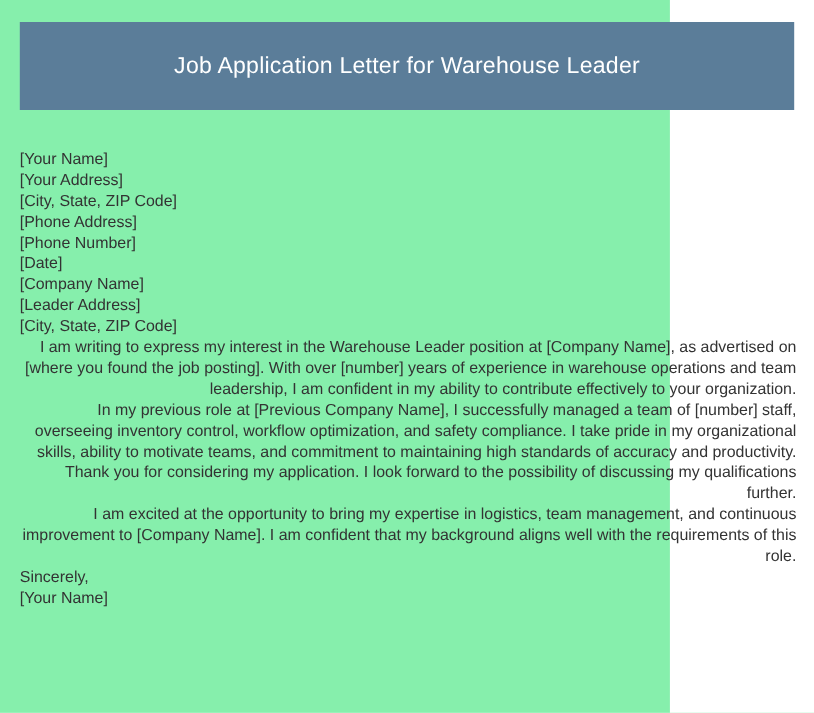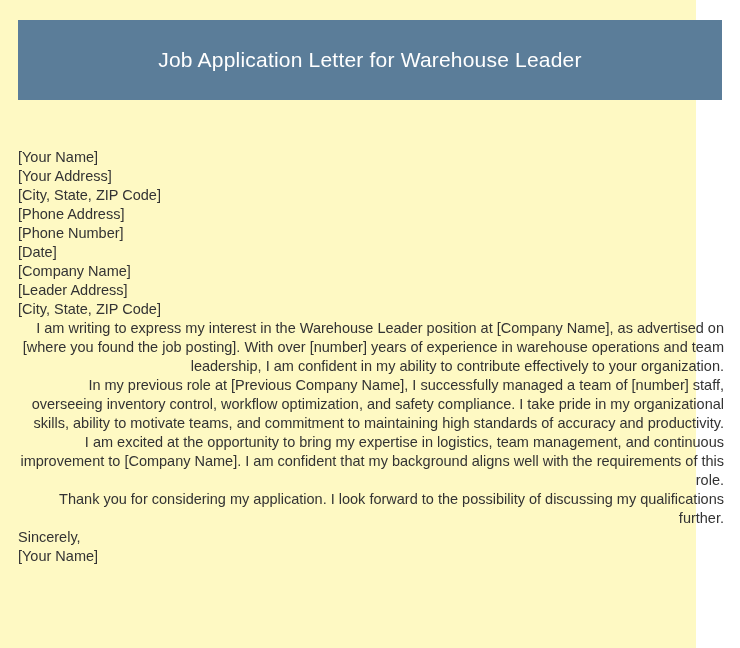--- a/index.html
+++ b/index.html
@@ -9,23 +9,23 @@
   body {
     width: 740px;
     height: 648px;
     background: #ffffff;
     font-family: "Liberation Sans", sans-serif;
     color: #333333;
     overflow: hidden;
   }
   .page {
     position: relative;
-    width: 696px;
+    width: 609px;
     height: 648px;
-    background: #fef9c3;
+    background: #86efac;
     text-decoration: underline;
   }
   .header-band {
     position: absolute;
     left: 18px;
     top: 20px;
     width: 704px;
     height: 80px;
     background: #5b7d99;
     display: flex;
@@ -36,21 +36,21 @@
     color: #ffffff;
     font-size: 21px;
     font-weight: normal;
     letter-spacing: 0.2px;
     text-align: center;
     line-height: 1.2;
   }
   .letter-body {
     position: absolute;
     left: 18px;
-    top: 148px;
+    top: 136px;
     width: 706px;
   }
   .letter-line {
     font-size: 14.5px;
     line-height: 19px;
     color: #333333;
     white-space: pre-wrap;
   }
   .letter-para {
     font-size: 14.5px;
@@ -81,20 +81,20 @@
 
     <div>
       <div class="letter-line">[Company Name]</div>
       <div class="letter-line">[Leader Address]</div>
       <div class="letter-line">[City, State, ZIP Code]</div>
     </div>
 
 
     <div class="letter-para">I am writing to express my interest in the Warehouse Leader position at [Company Name], as advertised on [where you found the job posting]. With over [number] years of experience in warehouse operations and team leadership, I am confident in my ability to contribute effectively to your organization.</div>
     <div class="letter-para">In my previous role at [Previous Company Name], I successfully managed a team of [number] staff, overseeing inventory control, workflow optimization, and safety compliance. I take pride in my organizational skills, ability to motivate teams, and commitment to maintaining high standards of accuracy and productivity.</div>
+    <div class="letter-para">Thank you for considering my application. I look forward to the possibility of discussing my qualifications further.</div>
     <div class="letter-para">I am excited at the opportunity to bring my expertise in logistics, team management, and continuous improvement to [Company Name]. I am confident that my background aligns well with the requirements of this role.</div>
-    <div class="letter-para">Thank you for considering my application. I look forward to the possibility of discussing my qualifications further.</div>
 
     <div class="letter-line">Sincerely,</div>
     <div class="letter-line">[Your Name]</div>
 
   </div>
 </div>
 
 </body></html>

